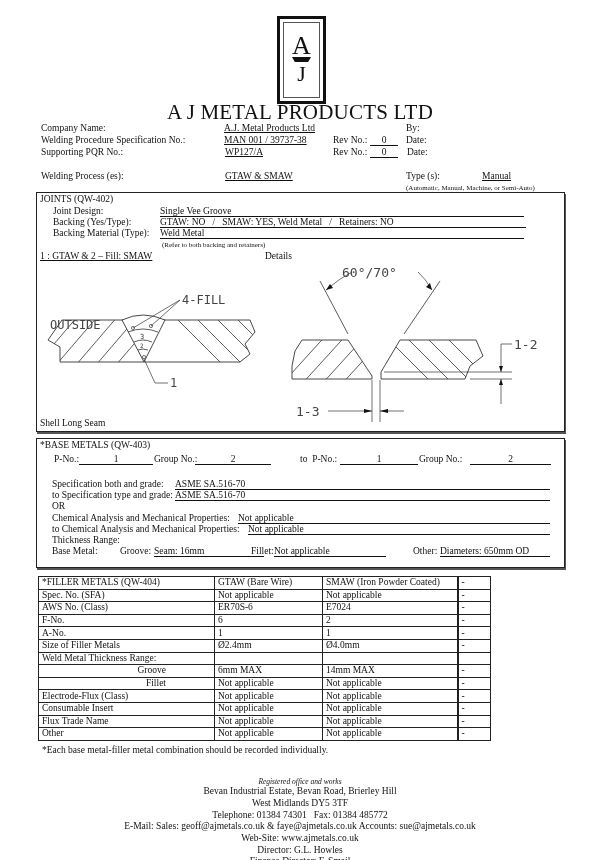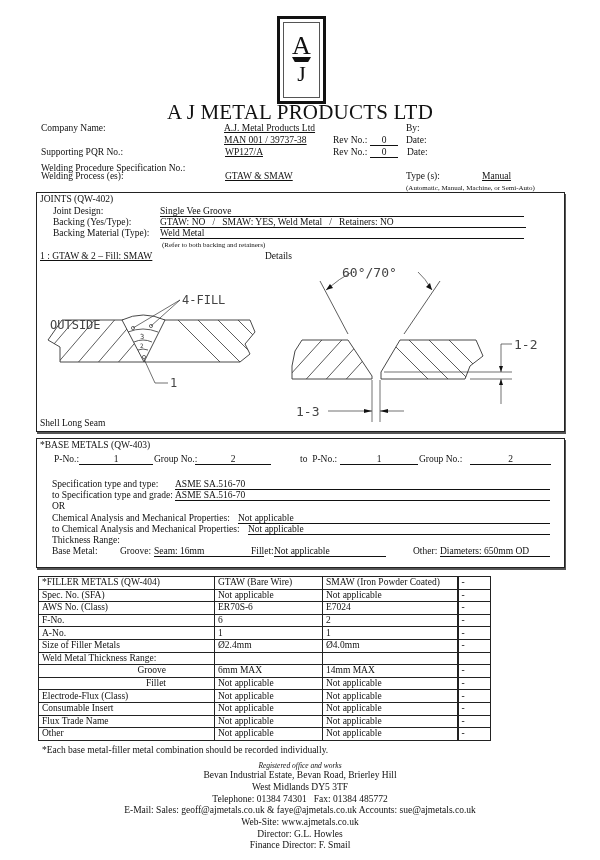--- a/index.html
+++ b/index.html
@@ -12,39 +12,39 @@
   .logo-j { position:absolute; left:0; right:0; top:40px; text-align:center; font-size:22px; line-height:22px; }
   .title { left:0; width:600px; top:100px; text-align:center; font-size:21px; letter-spacing:0.2px; }
   .u { text-decoration:underline; }
   .line-field { border-bottom:1px solid #111; display:inline-block; }
   .box { position:absolute; border:1.2px solid #222; box-sizing:border-box; }
   .box.shadow { box-shadow: 1px 2px 0 #555; }
   table.filler { position:absolute; left:38px; top:576px; width:453px; border-collapse:collapse; font-size:9.5px; }
   table.filler td { border:1px solid #222; padding:0 3px; height:11.6px; line-height:11px; white-space:nowrap; }
   table.filler td.c3 { border-right:2px solid #222; }
   .small { font-size:7px; }
-  .footer { left:0; width:600px; text-align:center; font-size:9.5px; line-height:11.7px; }
+  .footer { left:0; width:600px; text-align:center; font-size:9.5px; line-height:11.7px;margin-top:16px; }
 </style>
 </head>
 <body>
 
 <div class="abs logo">
   <div class="logo-inner">
     <div class="logo-a">A</div>
     <div class="logo-bar"></div>
     <div class="logo-j">J</div>
   </div>
 </div>
 <div class="abs title">A J METAL PRODUCTS LTD</div>
 
 <div class="abs" style="left:41px; top:123px;">Company Name:</div>
 <div class="abs u" style="left:224px; top:123px;">A.J. Metal Products Ltd</div>
 <div class="abs" style="left:406px; top:123px;">By:</div>
 
-<div class="abs" style="left:41px; top:135px;margin-top:28px;">Welding Procedure Specification No.:</div>
+<div class="abs" style="left:41px; top:135px;">Welding Procedure Specification No.:</div>
 <div class="abs u" style="left:224px; top:135px;">MAN 001 / 39737-38</div>
 <div class="abs" style="left:333px; top:135px;">Rev No.:</div>
 <div class="abs line-field" style="left:370px; top:135px; width:28px; text-align:center;">0</div>
 <div class="abs" style="left:406px; top:135px;">Date:</div>
 
 <div class="abs" style="left:41px; top:147px;">Supporting PQR No.:</div>
 <div class="abs u" style="left:225px; top:147px;">WP127/A</div>
 <div class="abs" style="left:333px; top:147px;">Rev No.:</div>
 <div class="abs line-field" style="left:370px; top:147px; width:28px; text-align:center;">0</div>
 <div class="abs" style="left:407px; top:147px;">Date:</div>
@@ -154,21 +154,21 @@
 <div class="abs" style="left:40px; top:440px;">*BASE METALS (QW-403)</div>
 <div class="abs" style="left:54px; top:454px;">P-No.:</div>
 <div class="abs line-field" style="left:79px; top:454px; width:74px; text-align:center;">1</div>
 <div class="abs" style="left:154px; top:454px;">Group No.:</div>
 <div class="abs line-field" style="left:195px; top:454px; width:76px; text-align:center;">2</div>
 <div class="abs" style="left:300px; top:454px; white-space:pre;">to  P-No.:</div>
 <div class="abs line-field" style="left:340px; top:454px; width:78px; text-align:center;">1</div>
 <div class="abs" style="left:419px; top:454px;">Group No.:</div>
 <div class="abs line-field" style="left:470px; top:454px; width:81px; text-align:center;">2</div>
 
-<div class="abs" style="left:52px; top:479px;">Specification type and type:</div>
+<div class="abs" style="left:52px; top:479px;">Specification both and grade:</div>
 <div class="abs line-field" style="left:175px; top:479px; width:375px;">ASME SA.516-70</div>
 <div class="abs" style="left:52px; top:490px;">to Specification type and grade:</div>
 <div class="abs line-field" style="left:175px; top:490px; width:375px;">ASME SA.516-70</div>
 <div class="abs" style="left:52px; top:501px;">OR</div>
 <div class="abs" style="left:52px; top:513px;">Chemical Analysis and Mechanical Properties:</div>
 <div class="abs line-field" style="left:238px; top:513px; width:312px;">Not applicable</div>
 <div class="abs" style="left:52px; top:524px;">to Chemical Analysis and Mechanical Properties:</div>
 <div class="abs line-field" style="left:248px; top:524px; width:302px;">Not applicable</div>
 <div class="abs" style="left:52px; top:535px;">Thickness Range:</div>
 <div class="abs" style="left:52px; top:546px;">Base Metal:</div>

